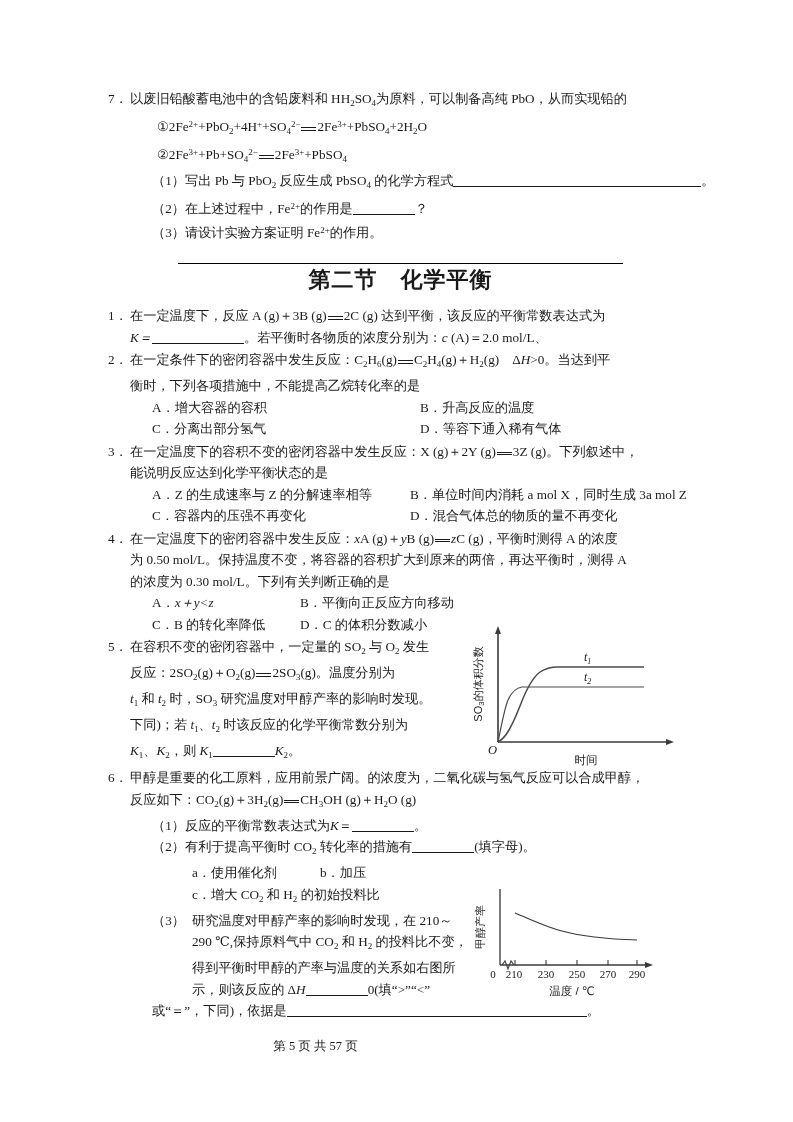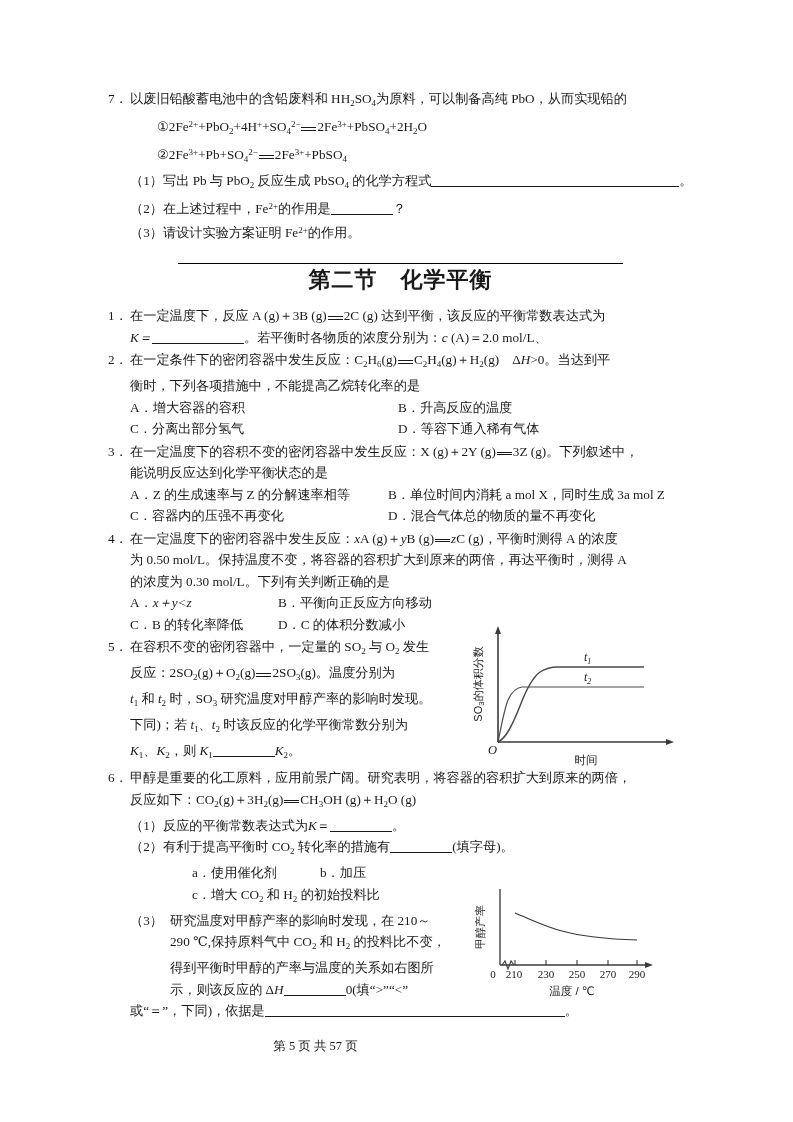--- a/index.html
+++ b/index.html
@@ -38,21 +38,21 @@
   .qnum {
     position: absolute;
     left: 0;
     top: 0;
     width: 22px;
     text-align: left;
   }
   .qbody {
     margin-left: 22px;
   }
-  .indent1 { }
+  .indent1 { margin-left: 22px; }
   .indent2 { margin-left: 27px; }
   .indent3 { margin-left: 62px; }
 
   .row { display: block; white-space: nowrap; }
 
   sub { font-size: 0.68em; vertical-align: -0.28em; }
   sup { font-size: 0.68em; vertical-align: 0.45em; }
   .it { font-style: italic; }
 
   .blank {
@@ -223,21 +223,21 @@
         <div class="row"><span>反应：2SO</span><sub>2</sub><span>(g)＋O</span><sub>2</sub><span>(g)</span><span class="eqarrow"></span><span>2SO</span><sub>3</sub><span>(g)。温度分别为</span></div>
         <div class="row"><span class="it">t</span><sub>1</sub><span> 和 </span><span class="it">t</span><sub>2</sub><span> 时，SO</span><sub>3</sub><span> 研究温度对甲醇产率的影响时发现。</span></div>
         <div class="row"><span>下同)；若 </span><span class="it">t</span><sub>1</sub><span>、</span><span class="it">t</span><sub>2</sub><span> 时该反应的化学平衡常数分别为</span></div>
         <div class="row"><span class="it">K</span><sub>1</sub><span>、</span><span class="it">K</span><sub>2</sub><span>，则 </span><span class="it">K</span><sub>1</sub><span class="blank b-sm"></span><span class="it">K</span><sub>2</sub><span>。</span></div>
       </div>
     </div>
 
     <div class="q">
       <span class="qnum">6．</span>
       <div class="qbody">
-        <div class="row">甲醇是重要的化工原料，应用前景广阔。研究表明，将容器的容积扩大到原来的两倍，</div>
+        <div class="row">甲醇是重要的化工原料，应用前景广阔。的浓度为，二氧化碳与氢气反应可以合成甲醇，</div>
         <div class="row"><span>反应如下：CO</span><sub>2</sub><span>(g)＋3H</span><sub>2</sub><span>(g)</span><span class="eqarrow"></span><span>CH</span><sub>3</sub><span>OH (g)＋H</span><sub>2</sub><span>O (g)</span></div>
         <div class="row indent1"><span>（1）</span><span>反应的平衡常数表达式为</span><span class="it">K</span><span>＝</span><span class="blank b-sm"></span><span>。</span></div>
         <div class="row indent1"><span>（2）</span><span>有利于提高平衡时 CO</span><sub>2</sub><span> 转化率的措施有</span><span class="blank b-sm"></span><span>(填字母)。</span></div>
         <div class="row indent3 opts"><span class="oa" style="width:128px">a．使用催化剂</span><span class="ob">b．加压</span></div>
         <div class="row indent3"><span>c．增大 CO</span><sub>2</sub><span> 和 H</span><sub>2</sub><span> 的初始投料比</span></div>
 
         <div class="row indent1" style="position:relative">
           <span style="position:absolute;left:0;top:0">（3）</span>
           <div style="margin-left:40px;width:330px">
             <div class="row">研究温度对甲醇产率的影响时发现，在 210～</div>

